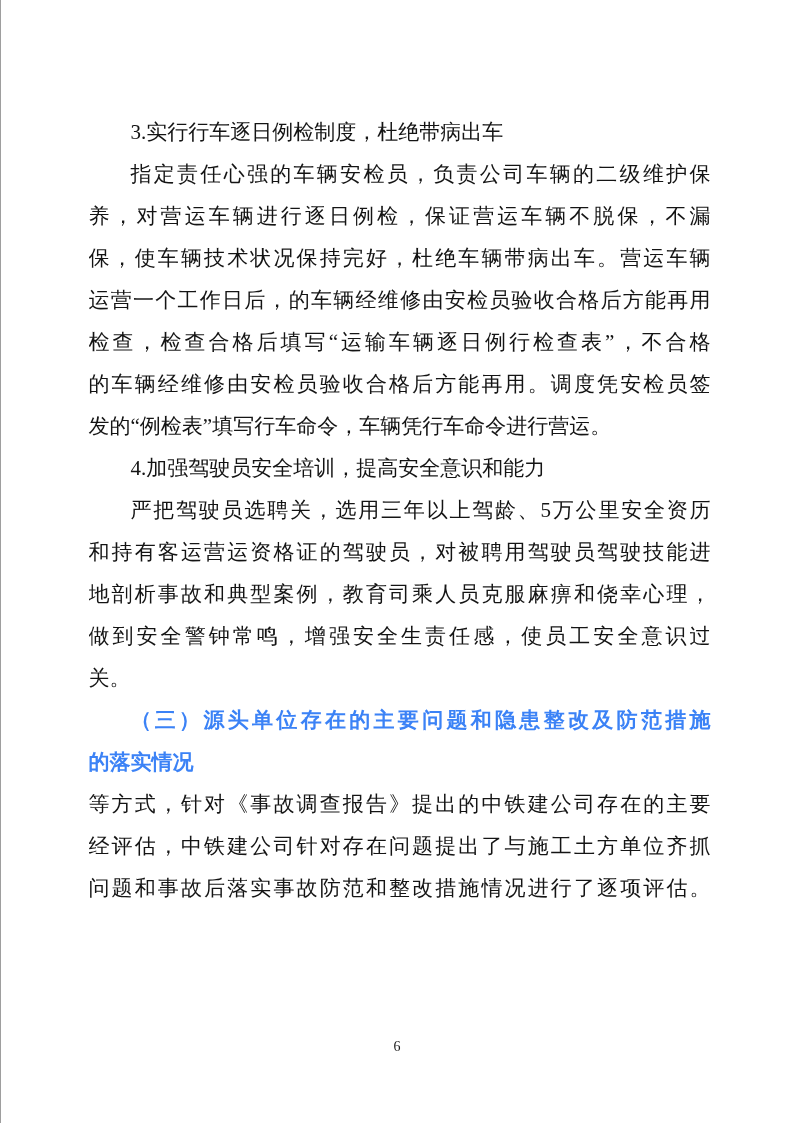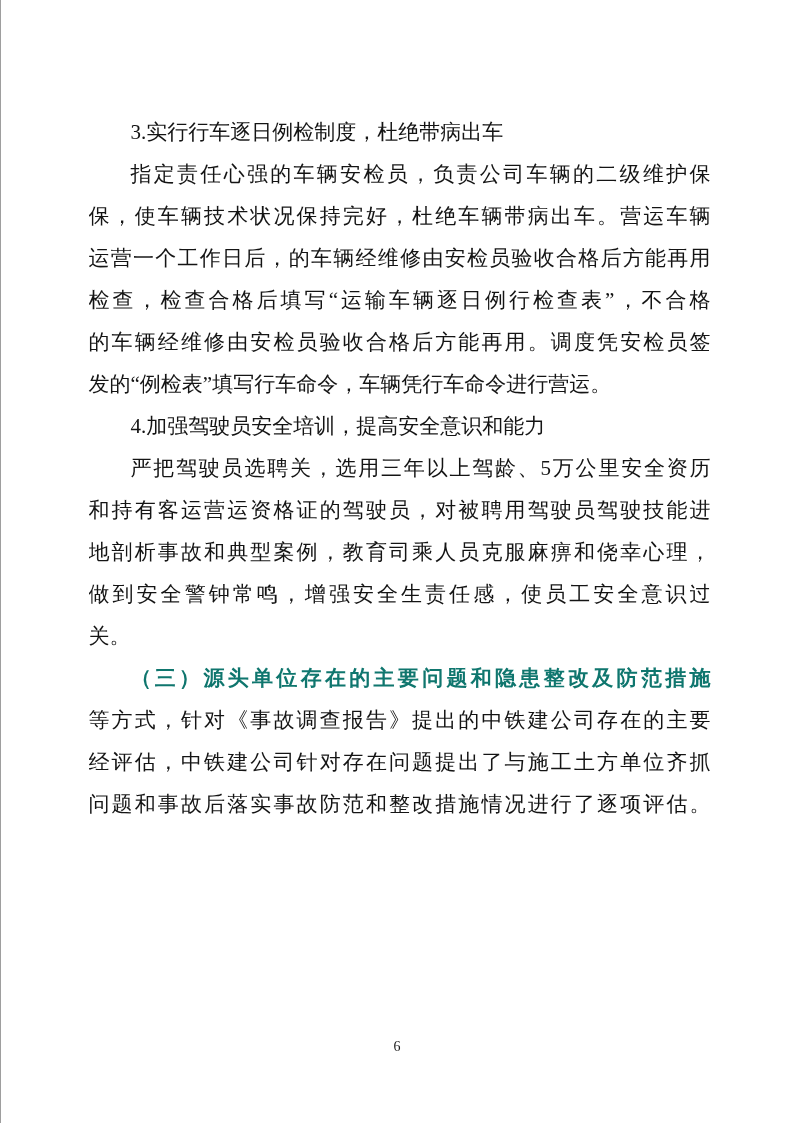--- a/index.html
+++ b/index.html
@@ -35,51 +35,53 @@
     white-space: normal;
     text-align: justify;
     text-align-last: justify;
     overflow: hidden;
   }
   .line.indent {
     text-indent: 42px;
   }
   .line.heading {
     font-weight: 700;
-    color: #0f766e;
+    color: #3b82f6;
   }
   .page-number {
     position: absolute;
     left: 0;
     top: 1037px;
     width: 100%;
     text-align: center;
     font-size: 14px;
     line-height: 20px;
     color: #1a1a1a;
     font-family: "Liberation Serif", "DejaVu Serif", serif;
   }
 </style>
 </head>
 <body>
 
 <div class="page">
   <div class="content" id="content">
       <div class="line indent">3.实行行车逐日例检制度，杜绝带病出车</div>
       <div class="line indent fill">指定责任心强的车辆安检员，负责公司车辆的二级维护保</div>
+      <div class="line fill">养，对营运车辆进行逐日例检，保证营运车辆不脱保，不漏</div>
       <div class="line fill">保，使车辆技术状况保持完好，杜绝车辆带病出车。营运车辆</div>
       <div class="line fill">运营一个工作日后，的车辆经维修由安检员验收合格后方能再用</div>
       <div class="line fill">检查，检查合格后填写“运输车辆逐日例行检查表”，不合格</div>
       <div class="line fill">的车辆经维修由安检员验收合格后方能再用。调度凭安检员签</div>
       <div class="line">发的“例检表”填写行车命令，车辆凭行车命令进行营运。</div>
       <div class="line indent">4.加强驾驶员安全培训，提高安全意识和能力</div>
       <div class="line indent fill">严把驾驶员选聘关，选用三年以上驾龄、5万公里安全资历</div>
       <div class="line fill">和持有客运营运资格证的驾驶员，对被聘用驾驶员驾驶技能进</div>
       <div class="line fill">地剖析事故和典型案例，教育司乘人员克服麻痹和侥幸心理，</div>
       <div class="line fill">做到安全警钟常鸣，增强安全生责任感，使员工安全意识过</div>
       <div class="line">关。</div>
       <div class="line heading indent fill">（三）源头单位存在的主要问题和隐患整改及防范措施</div>
+      <div class="line heading">的落实情况</div>
       <div class="line fill">等方式，针对《事故调查报告》提出的中铁建公司存在的主要</div>
       <div class="line fill">经评估，中铁建公司针对存在问题提出了与施工土方单位齐抓</div>
       <div class="line fill">问题和事故后落实事故防范和整改措施情况进行了逐项评估。</div>
     </div>
   <div class="page-number">6</div>
 </div>
 
 </body></html>

